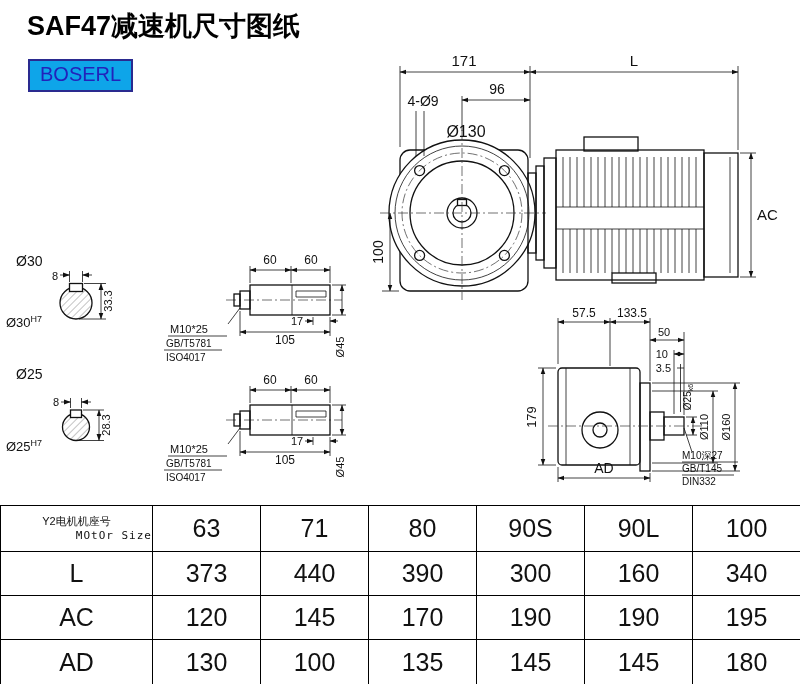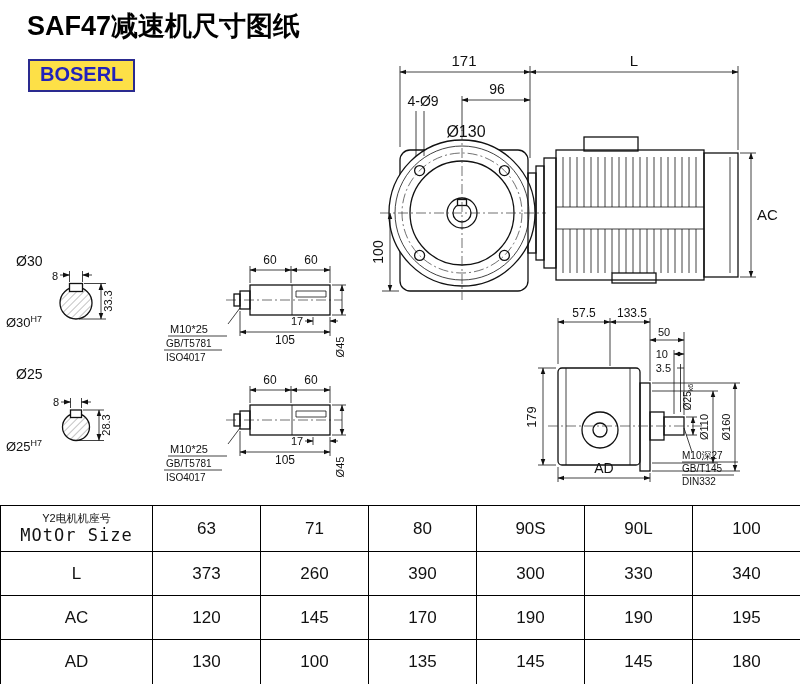--- a/index.html
+++ b/index.html
@@ -1,36 +1,36 @@
 <!DOCTYPE html>
 <html><head>
 <meta charset="utf-8">
 <style>
   html,body{margin:0;padding:0;background:#fff;}
   .page{position:relative;width:800px;height:684px;background:#fff;overflow:hidden;
         font-family:"Liberation Sans",sans-serif;color:#111;}
   .page-title{position:absolute;left:27px;top:8px;font-size:27px;font-weight:bold;
               color:#000;white-space:nowrap;z-index:3;}
-  .brand{position:absolute;left:28px;top:59px;z-index:3;background:#fde047;
+  .brand{position:absolute;left:28px;top:59px;z-index:3;background:#0ea5e9;
          border:2px solid #2a2a8f;padding:1px 10px 3px 10px;
-         font-size:20px;font-weight:bold;color:#2222bb;line-height:1.25;}
+         font-size:20px;font-weight:normal;color:#2222bb;line-height:1.25;}
   svg.drawing{position:absolute;left:0;top:0;z-index:1;}
   svg.drawing text{font-family:"Liberation Sans",sans-serif;fill:#111;}
   .ol{fill:none;stroke:#111;stroke-width:1.3;}
   .wh{fill:#fff;stroke:#111;stroke-width:1.3;}
   .th{fill:none;stroke:#111;stroke-width:0.8;}
   .dim{fill:none;stroke:#111;stroke-width:0.8;}
   .cl{fill:none;stroke:#333;stroke-width:0.7;stroke-dasharray:10 3 2 3;}
   table.dim-table{position:absolute;left:0;top:505px;width:800px;height:179px;z-index:2;
                   border-collapse:collapse;table-layout:fixed;background:#fff;}
   table.dim-table td{border:1px solid #000;text-align:center;vertical-align:middle;
-                     font-size:17px;padding:0;}
+                     font-size:25px;padding:0;}
   table.dim-table td.motor-cell{font-size:16px;}
   .motor-cn{font-size:11px;line-height:1.2;}
-  .motor-en{font-family:"DejaVu Sans Mono",monospace;font-size:17px;letter-spacing:1px;line-height:1.2;}
+  .motor-en{font-family:"DejaVu Sans Mono",monospace;font-size:11px;letter-spacing:1px;line-height:1.2;text-align:right;}
 </style>
 </head>
 <body>
 
 <div class="page">
 
   <div class="page-title">SAF47减速机尺寸图纸</div>
   <div class="brand">
     <span>BOSERL</span>
   </div>
@@ -285,24 +285,24 @@
         <td>63</td>
         <td>71</td>
         <td>80</td>
         <td>90S</td>
         <td>90L</td>
         <td>100</td>
       </tr>
       <tr style="height:44px">
         <td>L</td>
         <td>373</td>
-        <td>260</td>
+        <td>440</td>
         <td>390</td>
         <td>300</td>
-        <td>330</td>
+        <td>160</td>
         <td>340</td>
       </tr>
       <tr style="height:44px">
         <td>AC</td>
         <td>120</td>
         <td>145</td>
         <td>170</td>
         <td>190</td>
         <td>190</td>
         <td>195</td>

